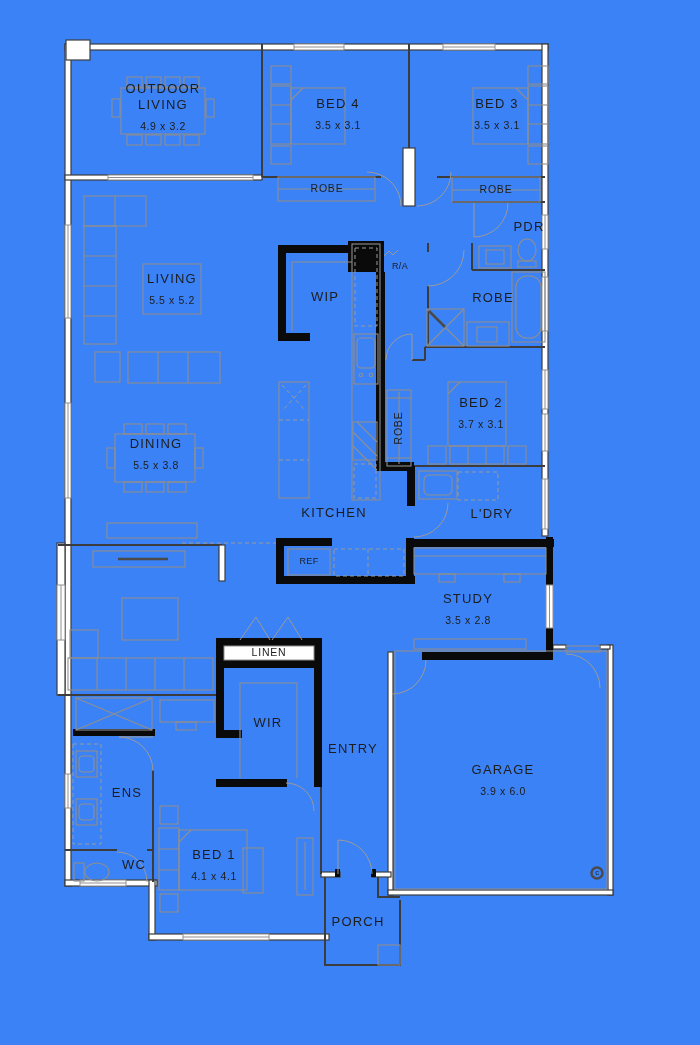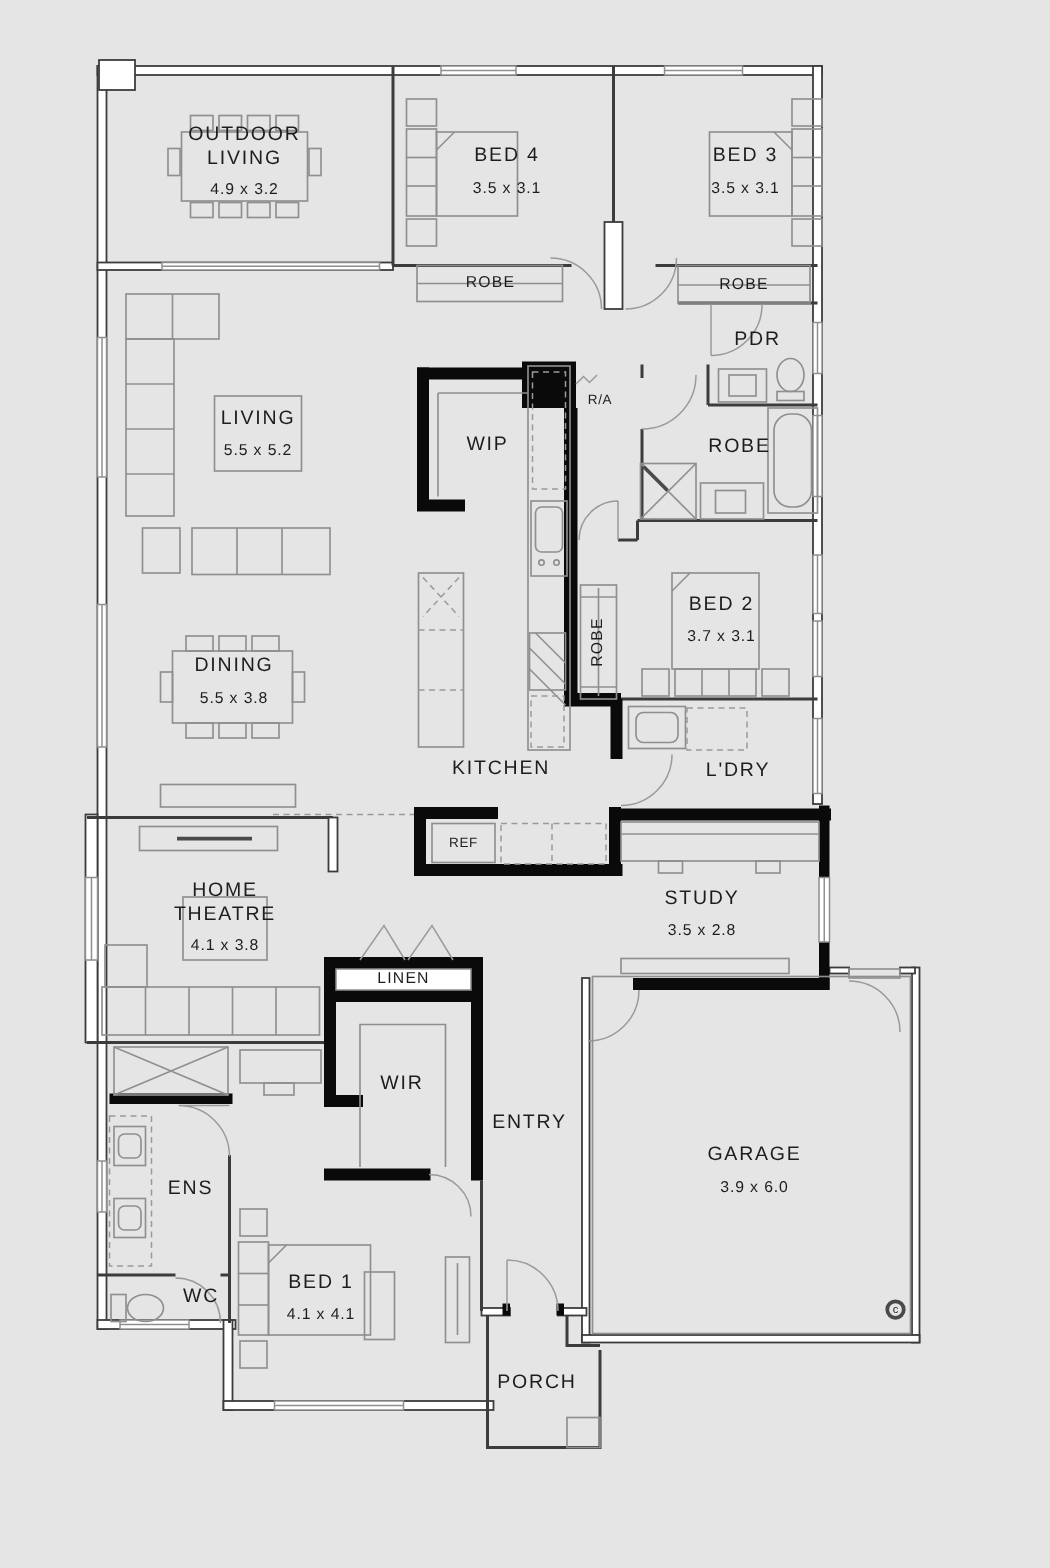--- a/index.html
+++ b/index.html
@@ -1,16 +1,16 @@
 <!DOCTYPE html>
 <html><head>
 <meta charset="utf-8">
 <style>
   html,body{margin:0;padding:0;background:#fff;}
-  .plan{position:relative;width:700px;height:1045px;background:#e5e5e5;overflow:hidden;
+  .plan{position:relative;width:700px;height:1045px;background:#3b82f6;overflow:hidden;
         font-family:"Liberation Sans",sans-serif;}
   .plan svg{position:absolute;left:0;top:0;}
   .lbl{position:absolute;transform:translate(-50%,-50%);text-align:center;color:#1d1d1d;
        white-space:nowrap;line-height:1.25;}
   .lbl .nm{font-size:13px;letter-spacing:1.2px;font-weight:400;}
   .lbl .dm{font-size:10.5px;letter-spacing:0.6px;margin-top:6px;}
   .lbl.wrap .nm{white-space:normal;display:block;}
   .lbl.w80 .nm{width:86px;}
   .lbl.w70 .nm{width:72px;}
   .lbl.small{font-size:10.5px;letter-spacing:0.8px;}
@@ -374,21 +374,21 @@
   <div class="lbl" style="left:338px;top:113px">
     <span class="nm">BED 4</span>
     <div class="dm">3.5 x 3.1</div>
   </div>
   <div class="lbl" style="left:497px;top:113px">
     <span class="nm">BED 3</span>
     <div class="dm">3.5 x 3.1</div>
   </div>
   <div class="lbl small" style="left:327px;top:189px">ROBE</div>
   <div class="lbl small" style="left:496px;top:190px">ROBE</div>
-  <div class="lbl" style="left:505px;top:226px">
+  <div class="lbl" style="left:529px;top:226px">
     <span class="nm">PDR</span>
   </div>
   <div class="lbl" style="left:493px;top:297px">
     <span class="nm">ROBE</span>
   </div>
   <div class="lbl" style="left:325px;top:296px">
     <span class="nm">WIP</span>
   </div>
   <div class="lbl tiny" style="left:400px;top:267px">R/A</div>
   <div class="lbl" style="left:172px;top:288px">
@@ -404,24 +404,20 @@
     <span class="nm">DINING</span>
     <div class="dm">5.5 x 3.8</div>
   </div>
   <div class="lbl" style="left:334px;top:512px">
     <span class="nm">KITCHEN</span>
   </div>
   <div class="lbl" style="left:492px;top:513px">
     <span class="nm">L'DRY</span>
   </div>
   <div class="lbl tiny" style="left:309px;top:562px">REF</div>
-  <div class="lbl wrap w70" style="left:150px;top:611px">
-    <span class="nm">HOME THEATRE</span>
-    <div class="dm">4.1 x 3.8</div>
-  </div>
   <div class="lbl" style="left:468px;top:608px">
     <span class="nm">STUDY</span>
     <div class="dm">3.5 x 2.8</div>
   </div>
   <div class="lbl small" style="left:269px;top:653px">LINEN</div>
   <div class="lbl" style="left:268px;top:722px">
     <span class="nm">WIR</span>
   </div>
   <div class="lbl" style="left:353px;top:748px">
     <span class="nm">ENTRY</span>

